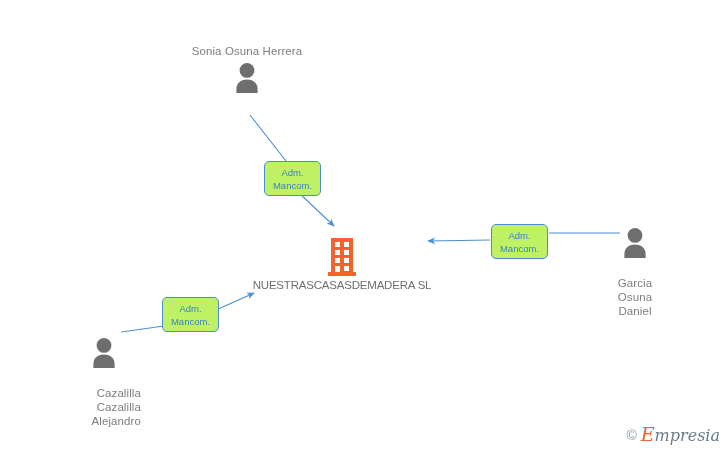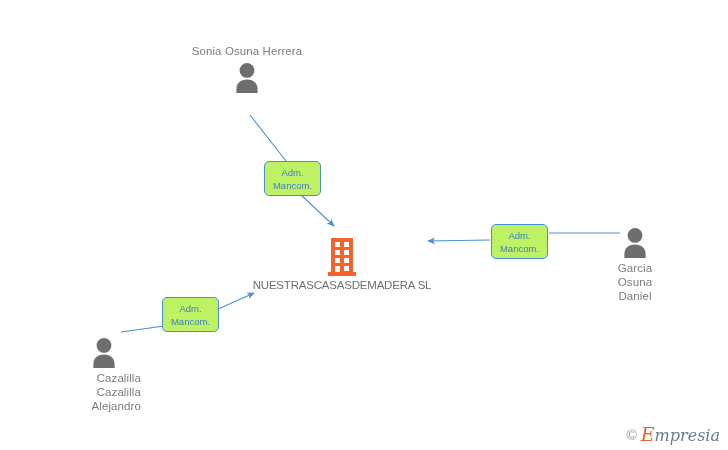--- a/index.html
+++ b/index.html
@@ -33,21 +33,21 @@
     width: 140px;
     text-align: center;
   }
   .person-icon {
     display: block;
     margin: 0 auto;
     width: 30px;
     height: 31px;
   }
   .person-label {
-    margin-top: 3px;
+    margin-top: 18px;
     font-size: 11.5px;
     line-height: 14px;
     color: #7d7d7d;
     white-space: pre-line;
     letter-spacing: 0.1px;
   }
   .person.label-above .person-label {
     margin-top: 0;
     margin-bottom: 4px;
   }

